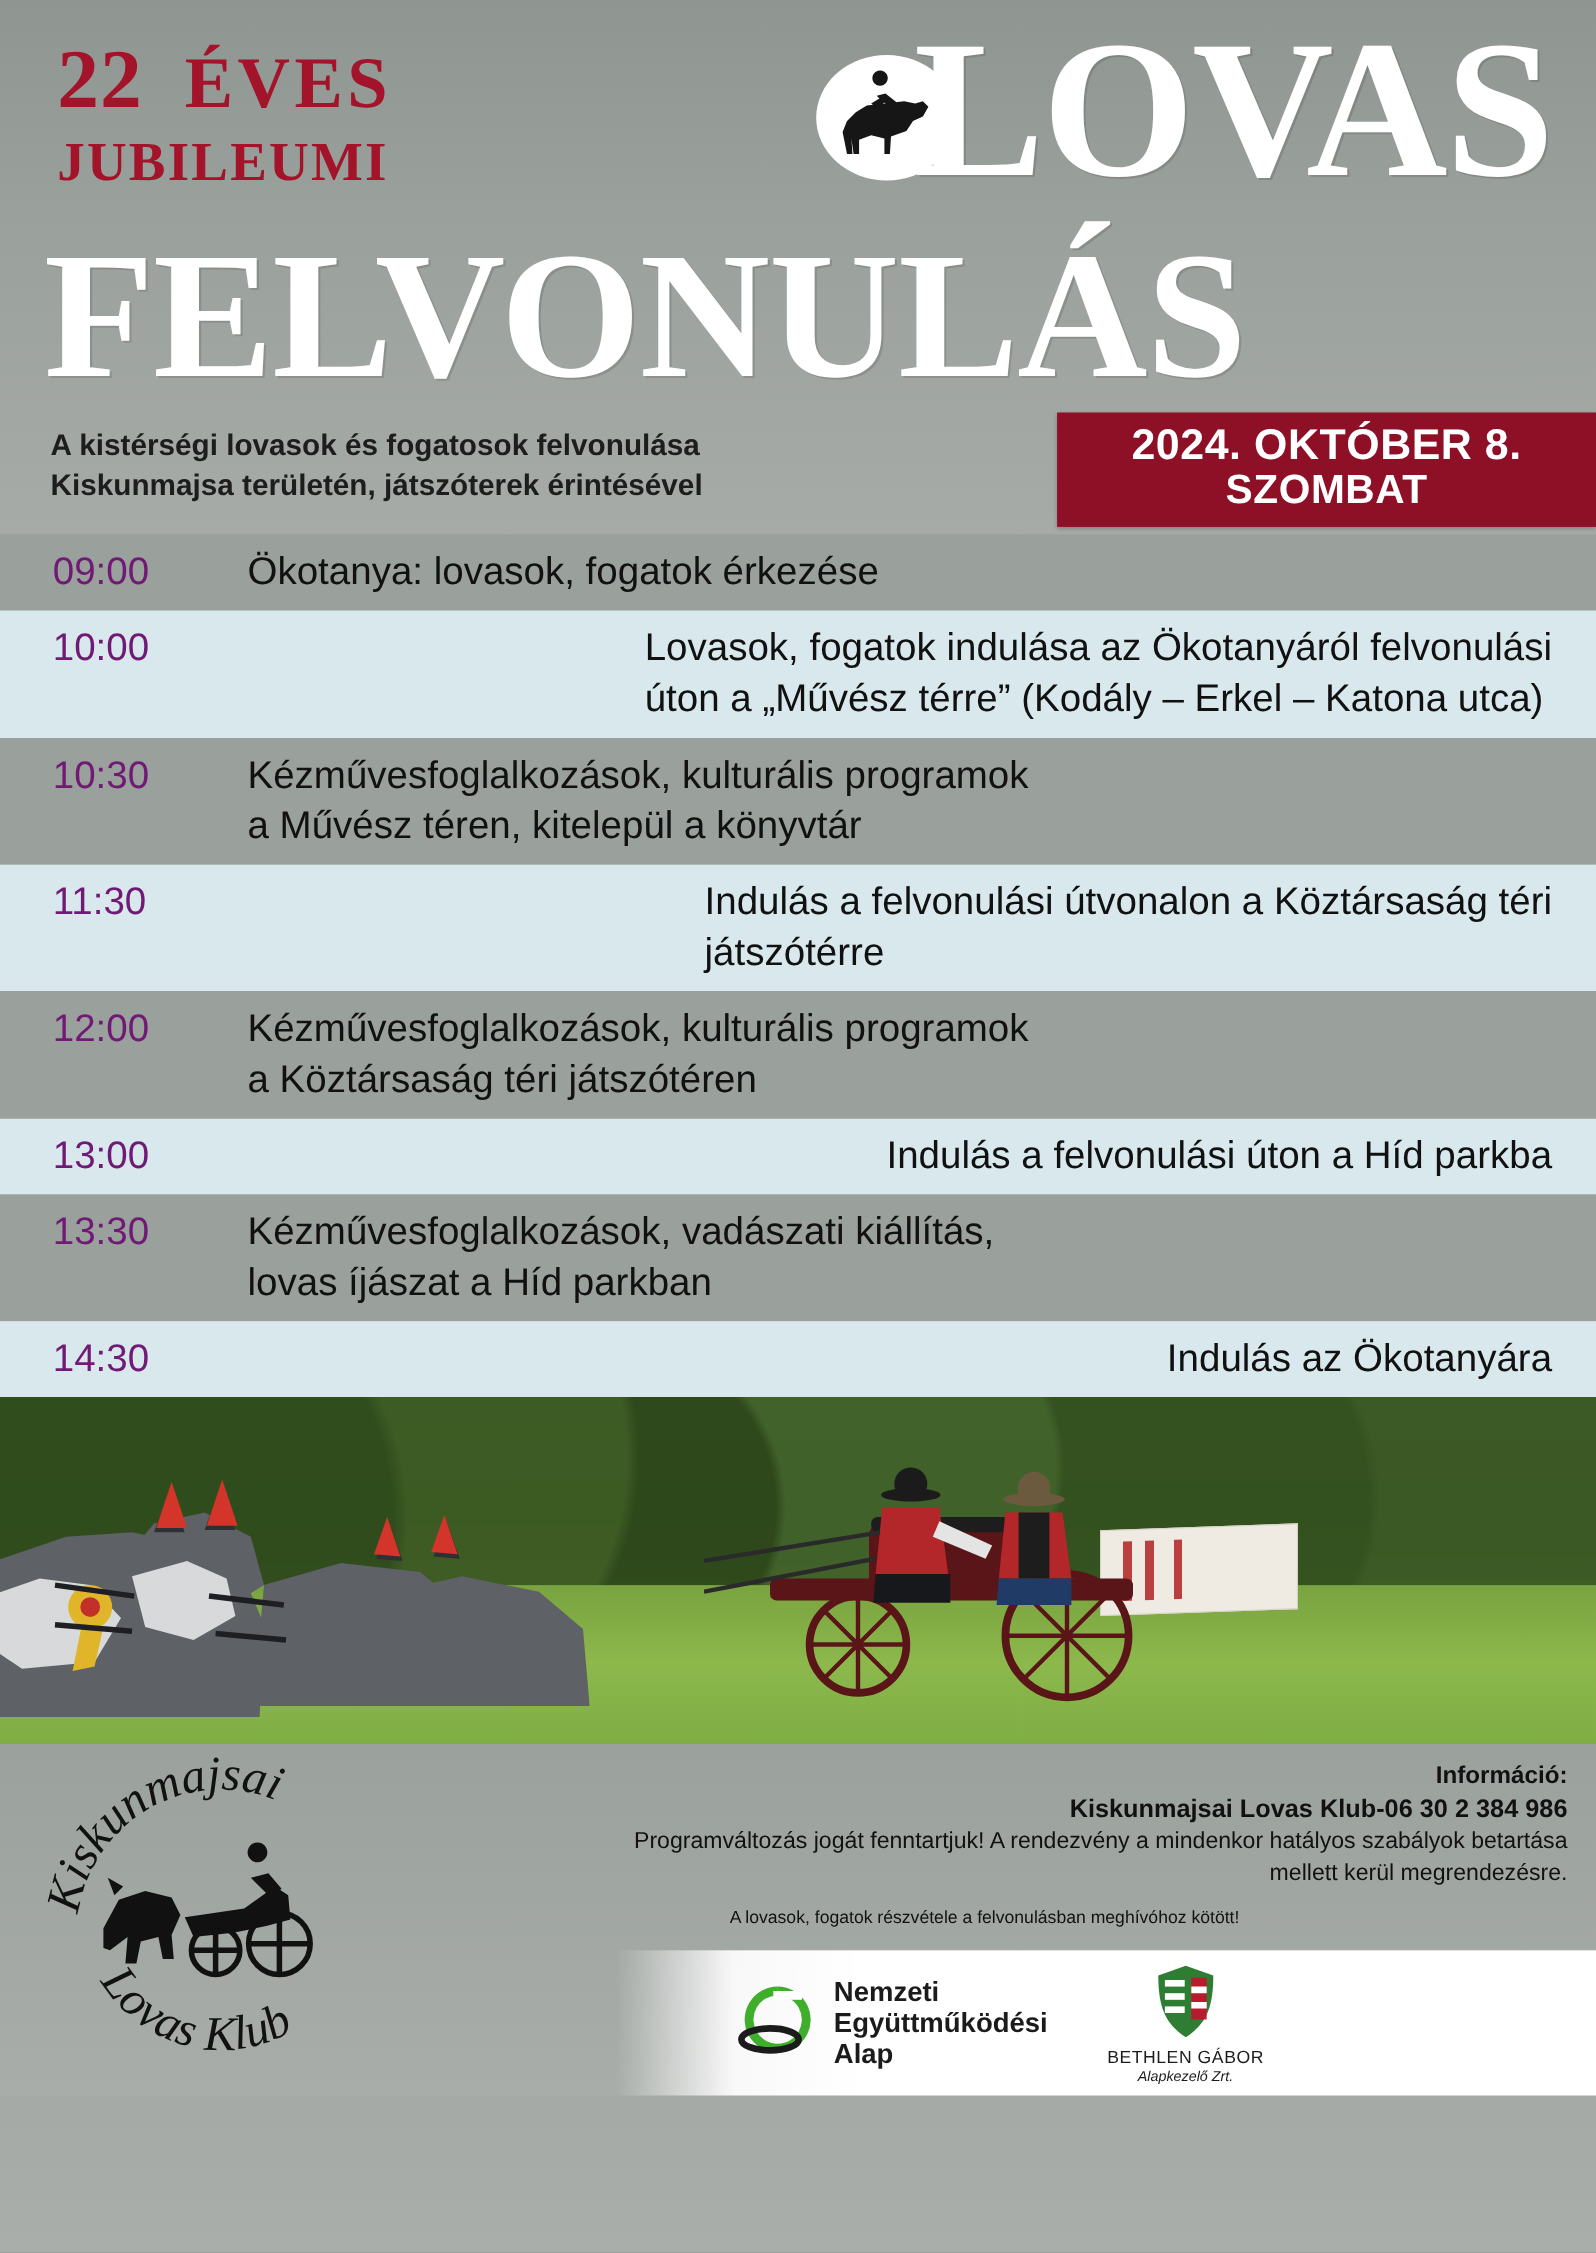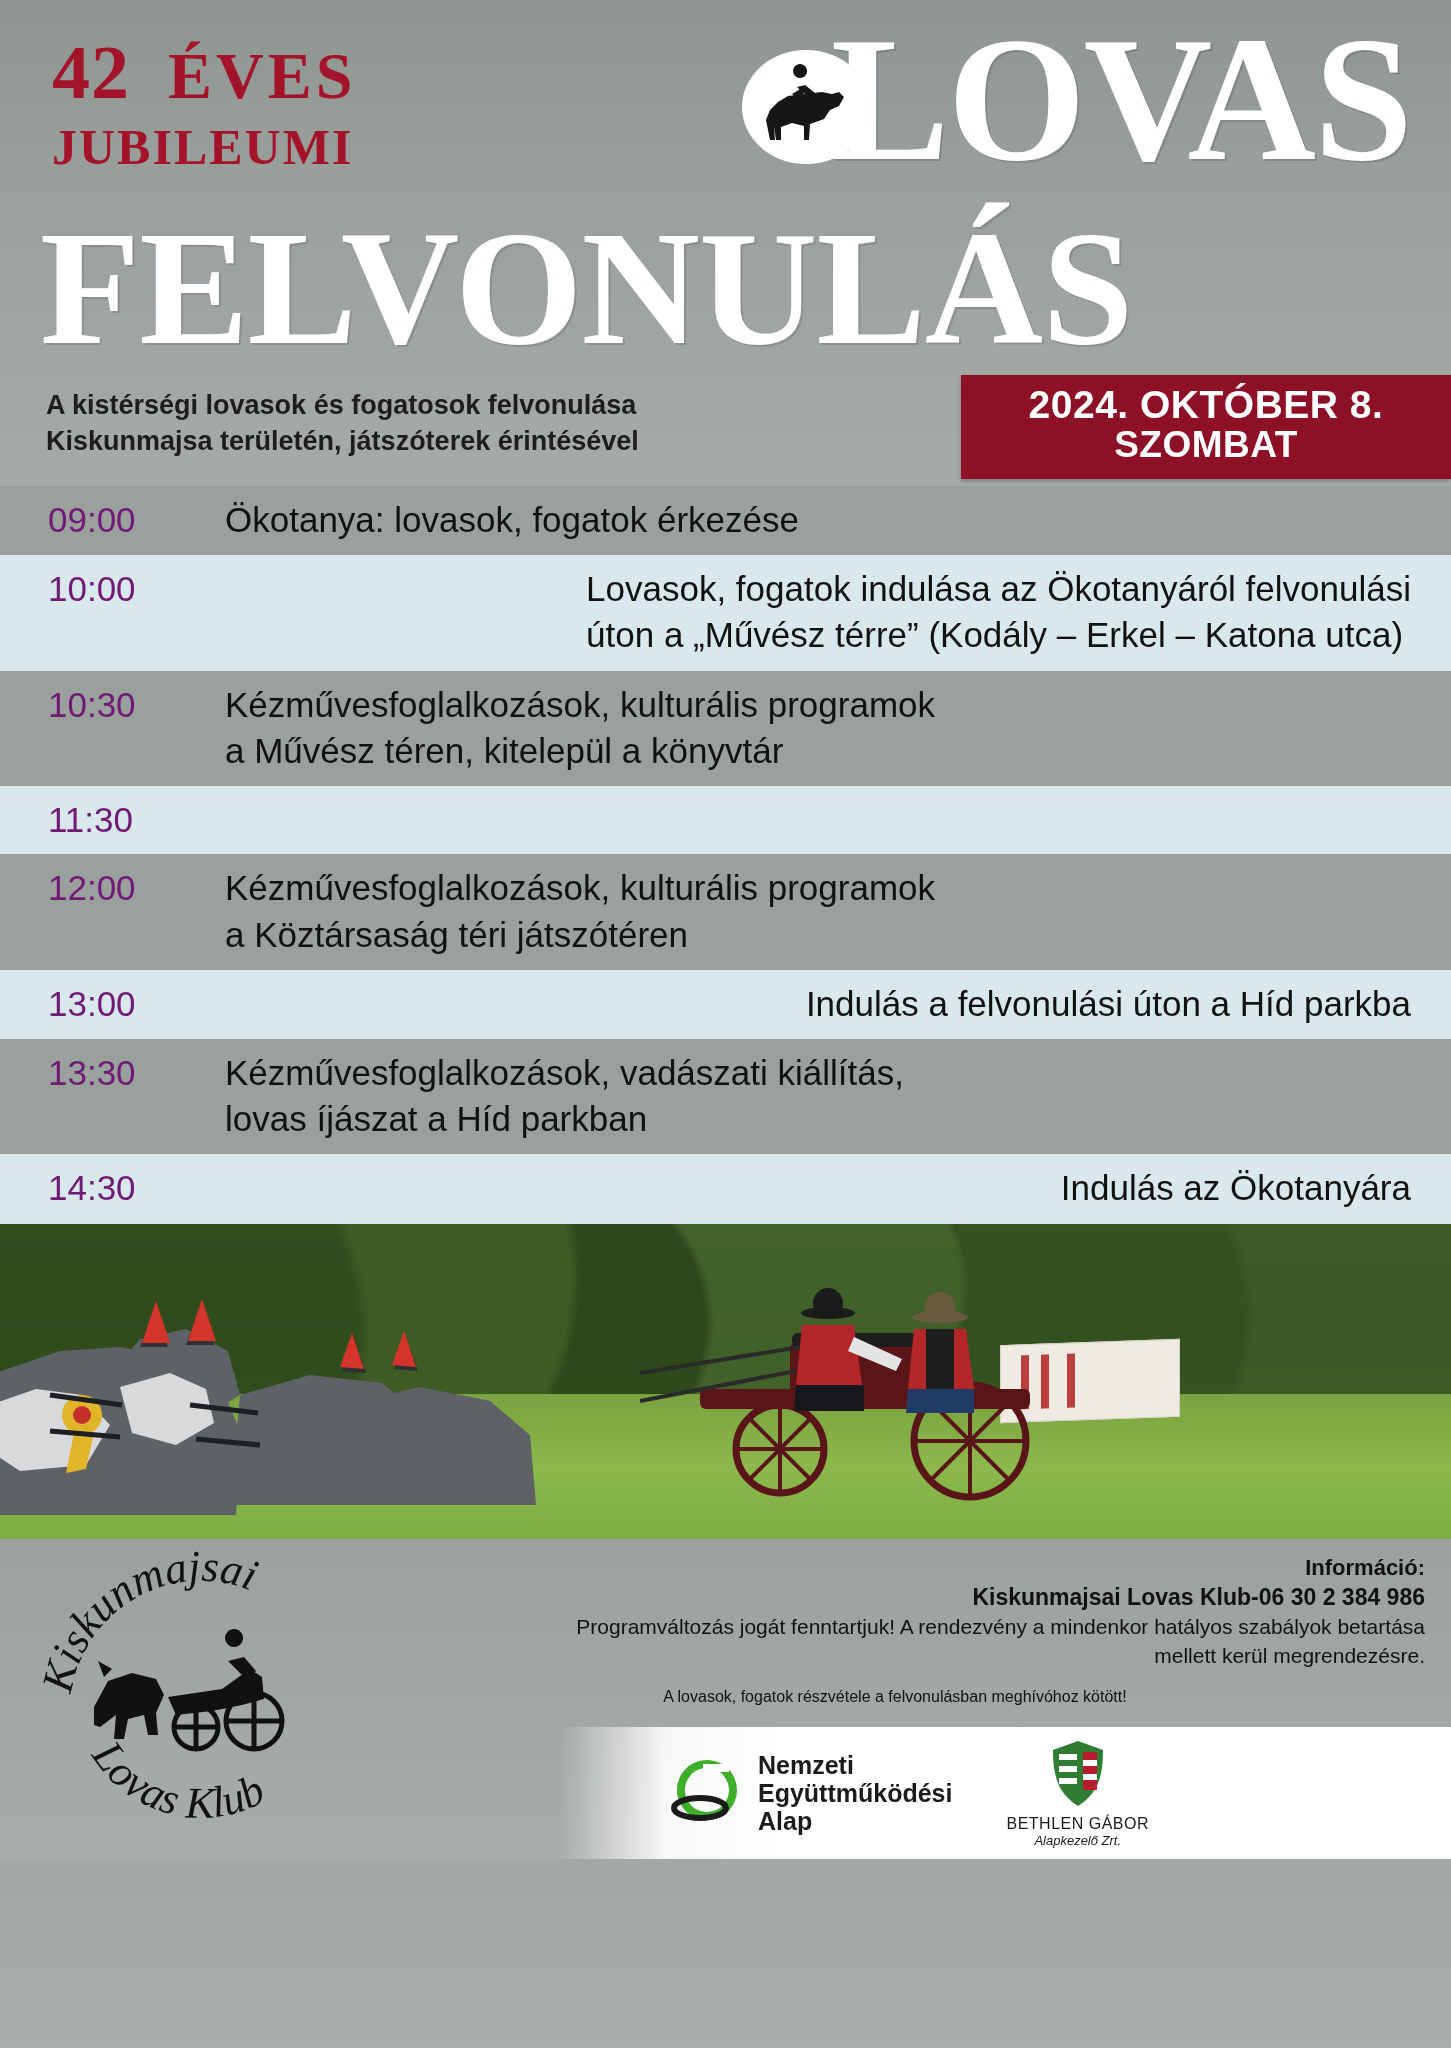--- a/index.html
+++ b/index.html
@@ -218,21 +218,21 @@
   .bethlen .cap2 { font-size: 13px; font-style: italic; }
 </style>
 </head>
 <body>
 
 <div class="poster">
 
   <div class="header">
 
     <div class="hdr-line1">
-      <span class="num">42</span><span class="eves">ÉVES</span>
+      <span class="num">22</span><span class="eves">ÉVES</span>
     </div>
 
     <div class="hdr-line2">JUBILEUMI</div>
 
     <div class="hdr-lovas">LOVAS</div>
 
     <svg class="horse-badge" viewBox="0 0 132 118">
       <ellipse cx="66" cy="59" rx="64" ry="57" fill="#ffffff"></ellipse>
       <g fill="#161616">
         <path d="M34 78 L36 92 L41 92 L41 79 L52 75 L64 78 L64 92 L69 92 L70 76
@@ -269,20 +269,22 @@
     </div>
 
     <div class="row odd">
       <div class="time">10:30</div>
       <div class="desc">Kézművesfoglalkozások, kulturális programok
 a Művész téren, kitelepül a könyvtár</div>
     </div>
 
     <div class="row even">
       <div class="time">11:30</div>
+      <div class="desc">Indulás a felvonulási útvonalon a Köztársaság téri
+játszótérre</div>
     </div>
 
     <div class="row odd">
       <div class="time">12:00</div>
       <div class="desc">Kézművesfoglalkozások, kulturális programok
 a Köztársaság téri játszótéren</div>
     </div>
 
     <div class="row even">
       <div class="time">13:00</div>

